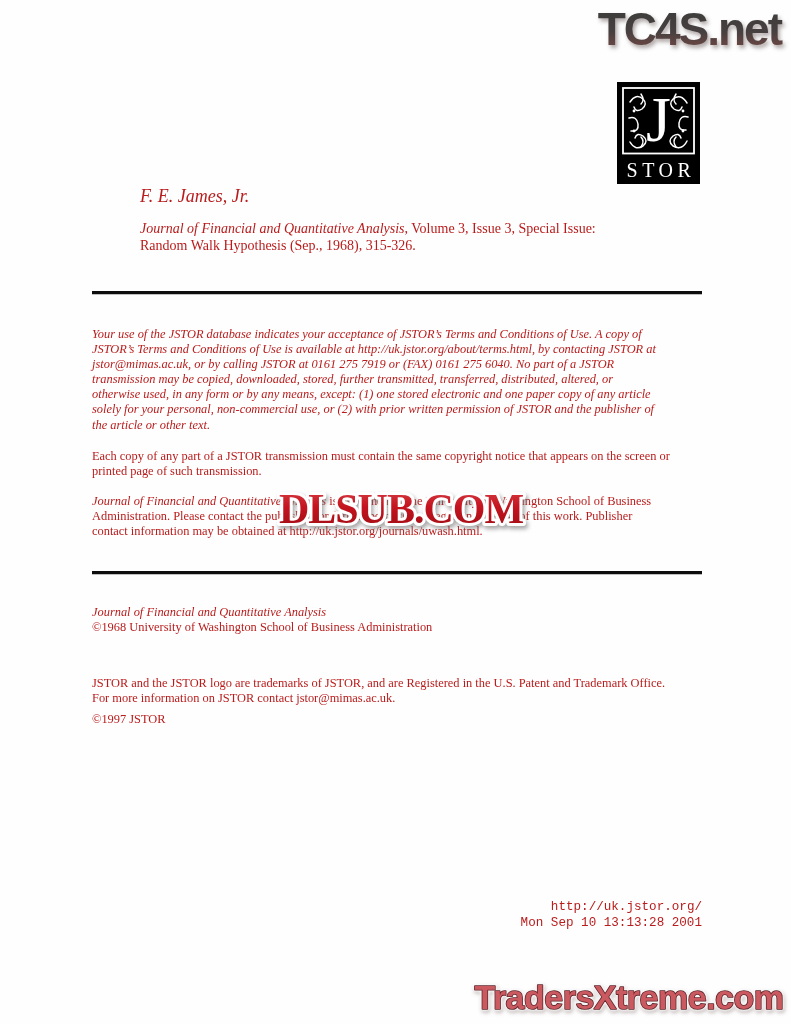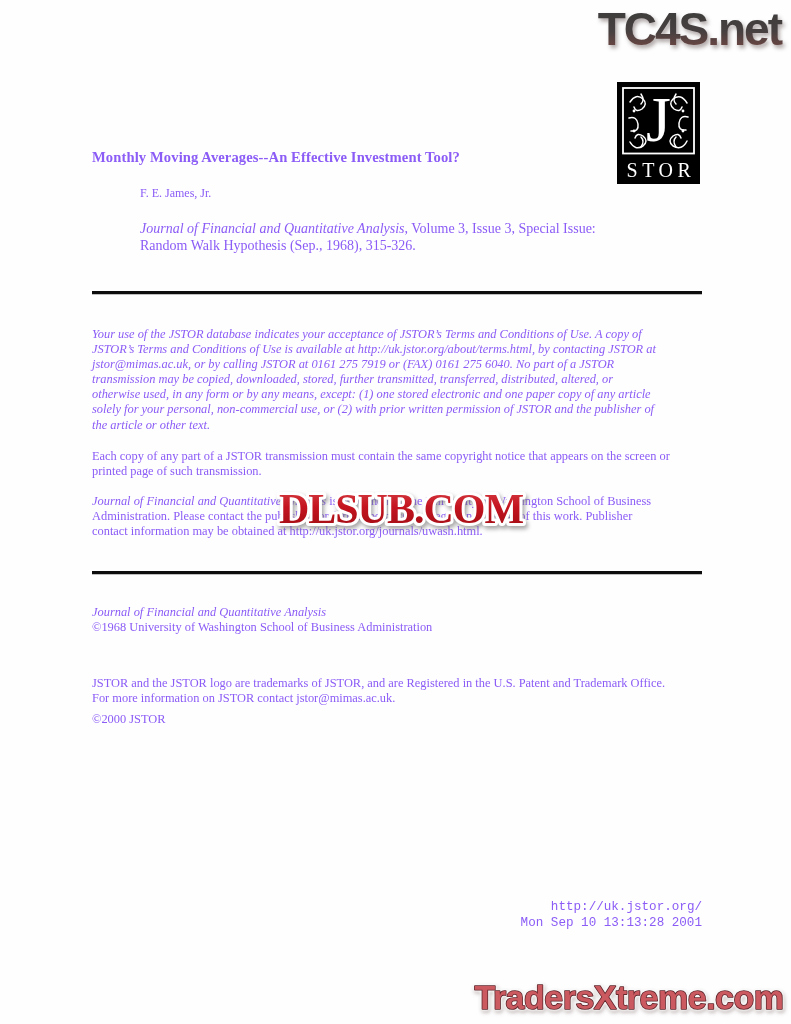--- a/index.html
+++ b/index.html
@@ -3,29 +3,29 @@
 <meta charset="utf-8">
 <style>
   html,body{margin:0;padding:0;background:#888;}
   .page{
     position:relative;
     width:791px;height:1024px;
     margin:0 auto;
     background:#fefefe;
     overflow:hidden;
     font-family:"Liberation Serif", serif;
-    color:#8b5cf6;
+    color:#b91c1c;
   }
   .abs{position:absolute;}
   .doc-title{
     left:92px;top:149px;
     font-size:14.6px;font-weight:bold;
     letter-spacing:.1px;
   }
-  .author{left:140px;top:186px;font-size:12px;}
+  .author{left:140px;top:186px;font-size:18px;font-style:italic;}
   .citation{
     left:140px;top:221px;
     font-size:14px;line-height:16.5px;
     white-space:pre-line;width:600px;
   }
   .citation .ital{font-style:italic;}
   .rule{left:92px;width:610px;height:3px;background:#0d0d0d;box-shadow:0 1px 0 rgba(0,0,0,.25);}
   .rule1{top:291px;}
   .rule2{top:571px;}
   .body-par{
@@ -87,21 +87,20 @@
     <g fill="#fff">
       <circle cx="17" cy="29" r="1.4"></circle>
         <circle cx="66" cy="29" r="1.4"></circle>
       <circle cx="17" cy="49" r="1.4"></circle>
         <circle cx="66" cy="49" r="1.4"></circle>
     </g>
     <text x="41.5" y="59" text-anchor="middle" font-family="Liberation Serif, serif" font-size="64" fill="#fff">J</text>
     <text x="44" y="95" text-anchor="middle" font-family="Liberation Serif, serif" font-size="20" letter-spacing="4.5" fill="#fff">STOR</text>
   </svg>
 
-  <div class="abs doc-title">Monthly Moving Averages--An Effective Investment Tool?</div>
 
   <div class="abs author">F. E. James, Jr.</div>
 
   <div class="abs citation"><span class="ital">Journal of Financial and Quantitative Analysis</span><span>, Volume 3, Issue 3, Special Issue:
 Random Walk Hypothesis (Sep., 1968), 315-326.</span></div>
 
   <div class="abs rule rule1"></div>
 
   <div class="abs body-par par1">Your use of the JSTOR database indicates your acceptance of JSTOR’s Terms and Conditions of Use.  A copy of
 JSTOR’s Terms and Conditions of Use is available at http://uk.jstor.org/about/terms.html,  by contacting JSTOR at
@@ -130,21 +129,21 @@
   </svg>
 
   <div class="abs rule rule2"></div>
 
   <div class="abs body-par footer-journal"><span class="ital">Journal of Financial and Quantitative Analysis</span><span>
 ©1968 University of Washington School of Business Administration</span></div>
 
   <div class="abs body-par trademark">JSTOR and the JSTOR logo are trademarks of JSTOR, and are Registered in the U.S. Patent and Trademark Office.
 For more information on JSTOR contact jstor@mimas.ac.uk.</div>
 
-  <div class="abs body-par copy2001">©2000 JSTOR</div>
+  <div class="abs body-par copy2001">©1997 JSTOR</div>
 
   <div class="abs urlblock"><span>http://uk.jstor.org/</span><span>
 Mon Sep 10 13:13:28 2001</span></div>
 
   <svg class="abs wm-bottom" width="326" height="46" viewBox="0 0 326 46">
     <text x="163" y="34" text-anchor="middle" font-family="Liberation Sans, sans-serif" font-weight="bold" font-size="34" letter-spacing="-0.5" fill="#cb5960" stroke="#5f272c" stroke-width="1.6" stroke-linejoin="round" paint-order="stroke">TradersXtreme.com</text>
   </svg>
 
 </div>
 

